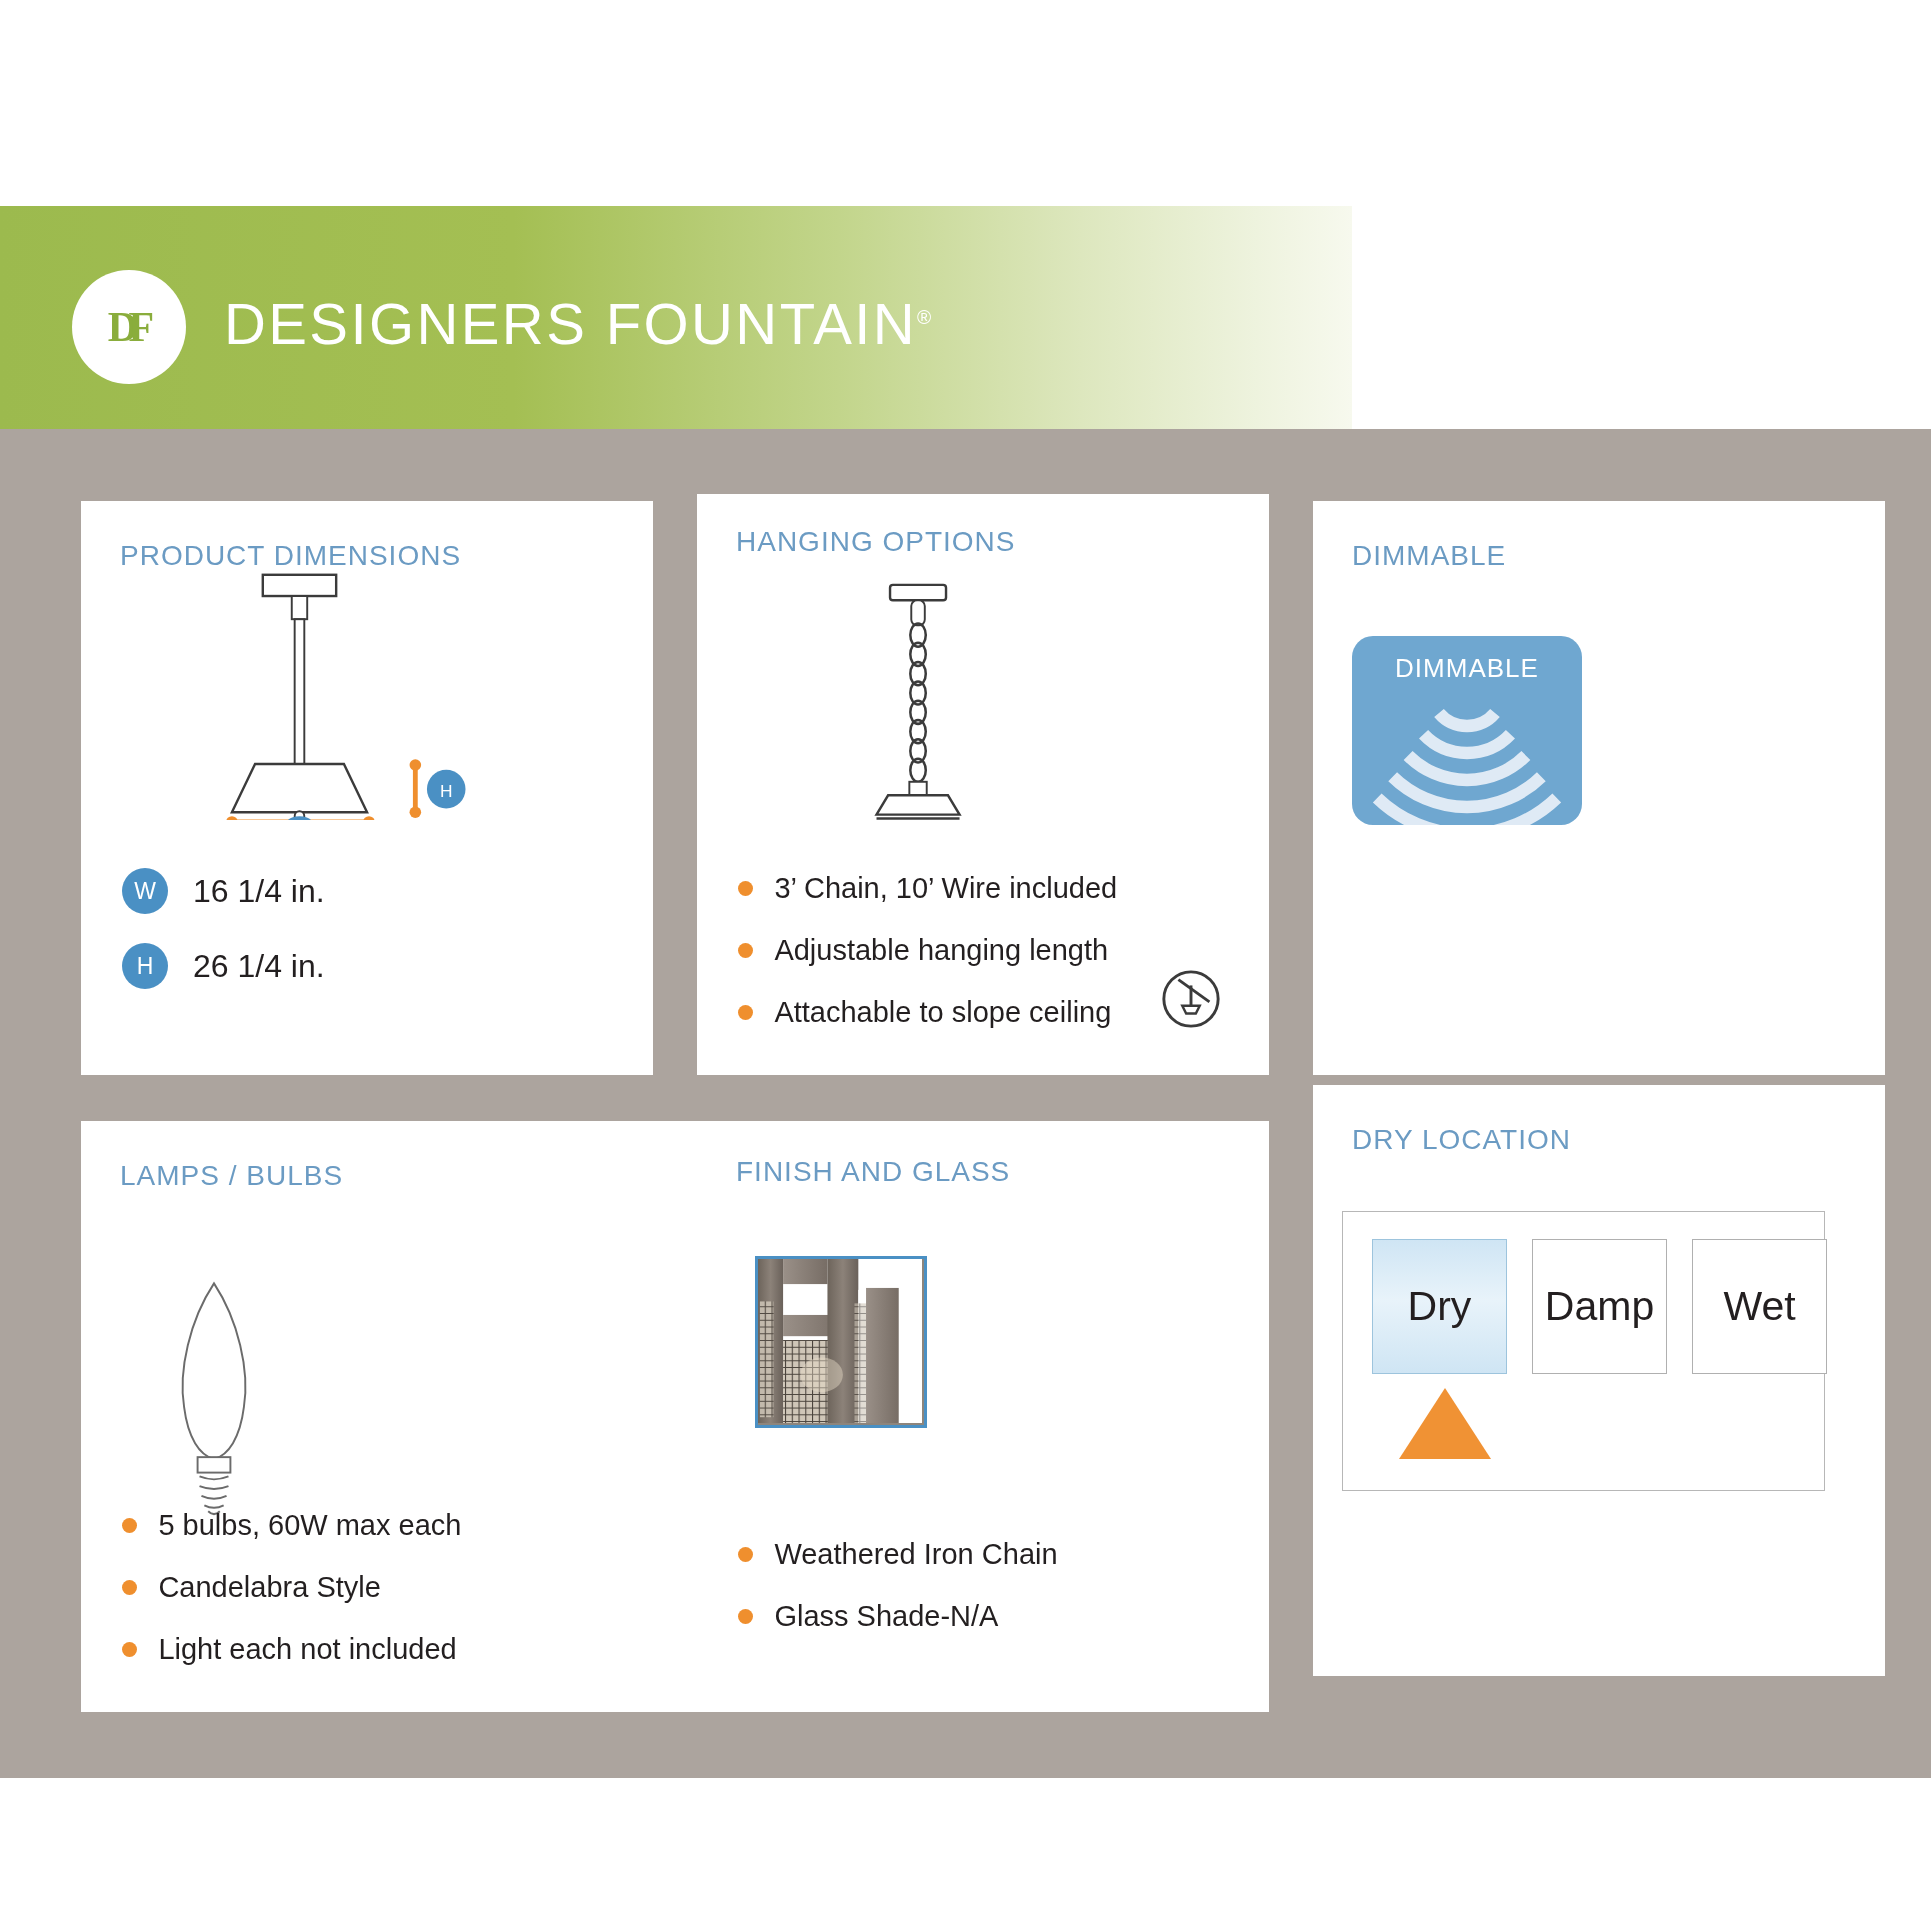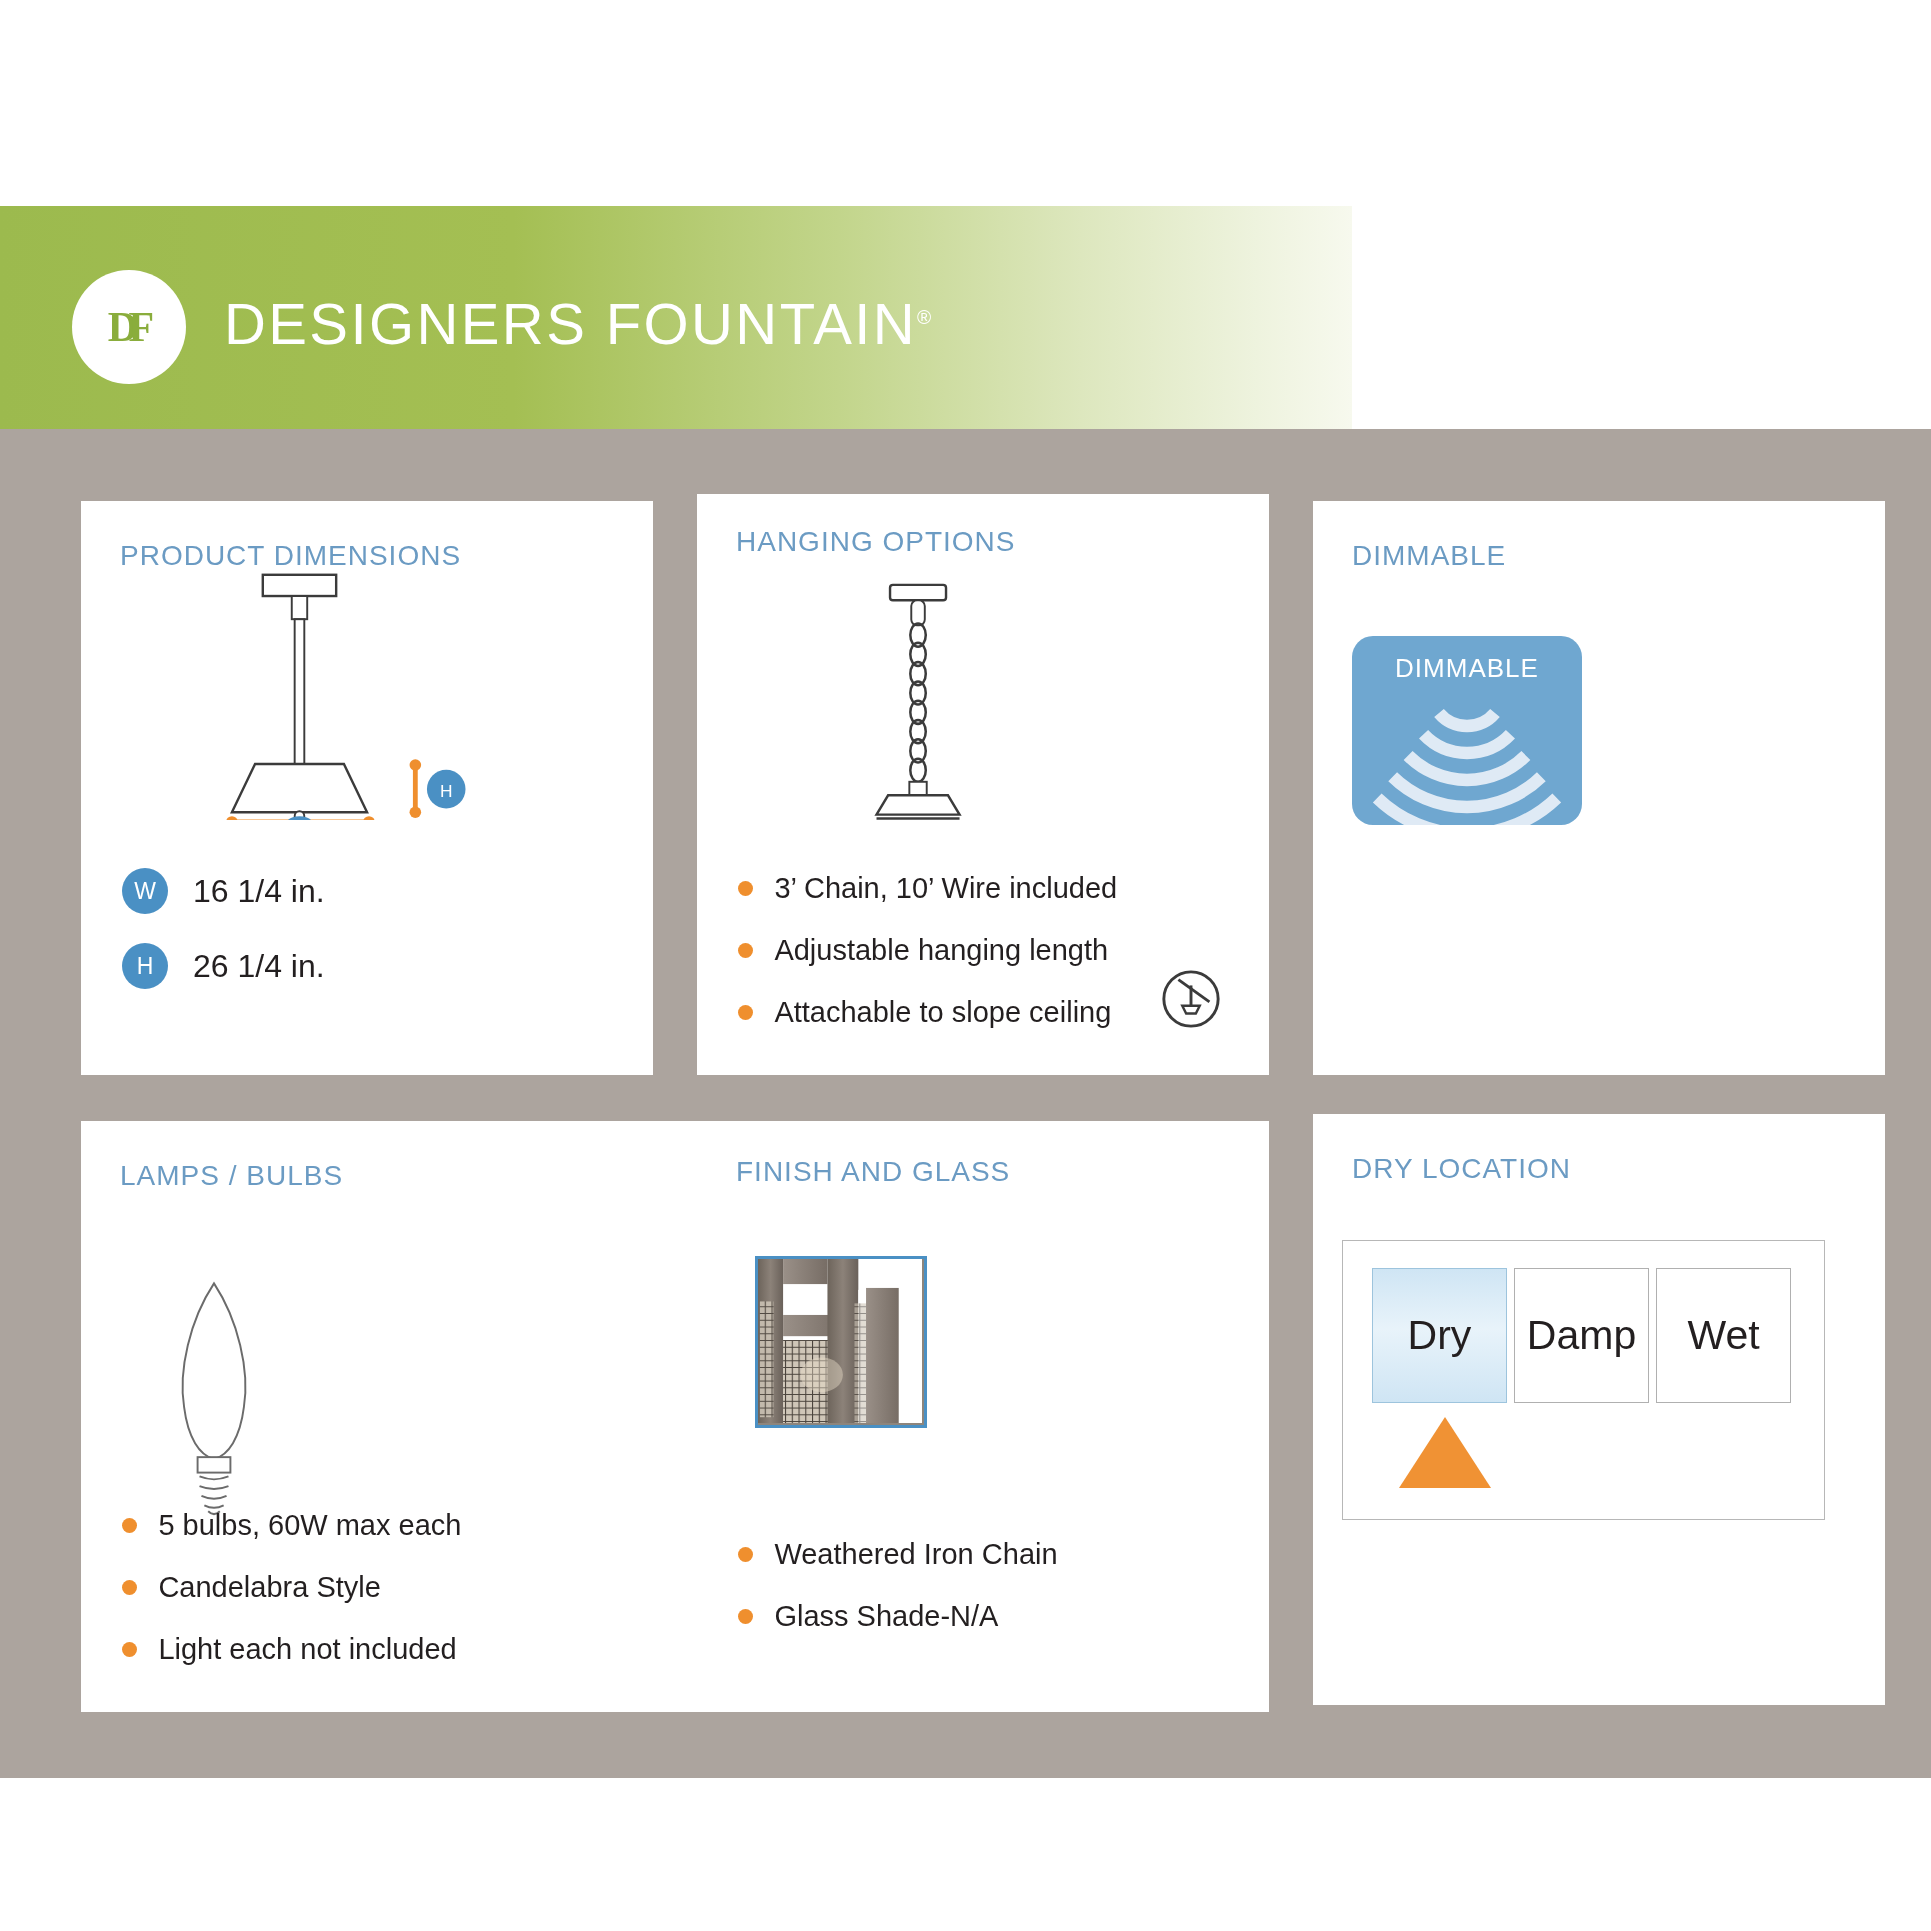--- a/index.html
+++ b/index.html
@@ -35,21 +35,21 @@
     position:absolute;left:0;top:429px;width:1931px;height:1349px;background:#aca49e;
   }
 
   
   .panel{position:absolute;background:#ffffff;}
   .p1{left:81px;  top:501px;  width:572px; height:574px;}
   .p2{left:697px; top:494px;  width:572px; height:581px;}
   .p3{left:1313px;top:501px;  width:572px; height:574px;}
   .p4{left:81px;  top:1121px; width:688px; height:591px;}
   .p5{left:697px; top:1121px; width:572px; height:591px;}
-  .p6{left:1313px;top:1114px; width:572px; height:591px;}
+  .p6{left:1313px;top:1085px; width:572px; height:591px;}
 
   .ptitle{
     position:absolute;left:39px;top:39px;
     font-size:28px;color:#6b9bc3;letter-spacing:1px;font-weight:400;white-space:nowrap;
   }
   .p2 .ptitle{top:32px;}
   .p5 .ptitle{top:35px;}
 
   
   .bullets{position:absolute;left:41px;}
@@ -84,21 +84,21 @@
 
   
   .loc-frame{
     position:absolute;left:29px;top:126px;width:483px;height:280px;
     border:1.9px solid #b7b7b7;box-sizing:border-box;background:#ffffff;
   }
   .loc-cells{position:absolute;left:29px;top:27px;display:flex;}
   .cell{
     width:135px;height:135px;border:1.9px solid #b0b0b0;box-sizing:border-box;
     display:flex;align-items:center;justify-content:center;font-size:41px;color:#231f20;
-    margin-right:7px;background:#ffffff;
+    margin-right:25px;background:#ffffff;
   }
   .cell.active{
     background:linear-gradient(180deg,#cfe5f4 0%,#e8f3fa 45%,#cfe5f4 100%);
     border-color:#9dc4dd;
   }
   .tri{
     position:absolute;left:56px;top:176px;width:0;height:0;
     border-left:46px solid transparent;border-right:46px solid transparent;
     border-bottom:71px solid #f09234;
   }

